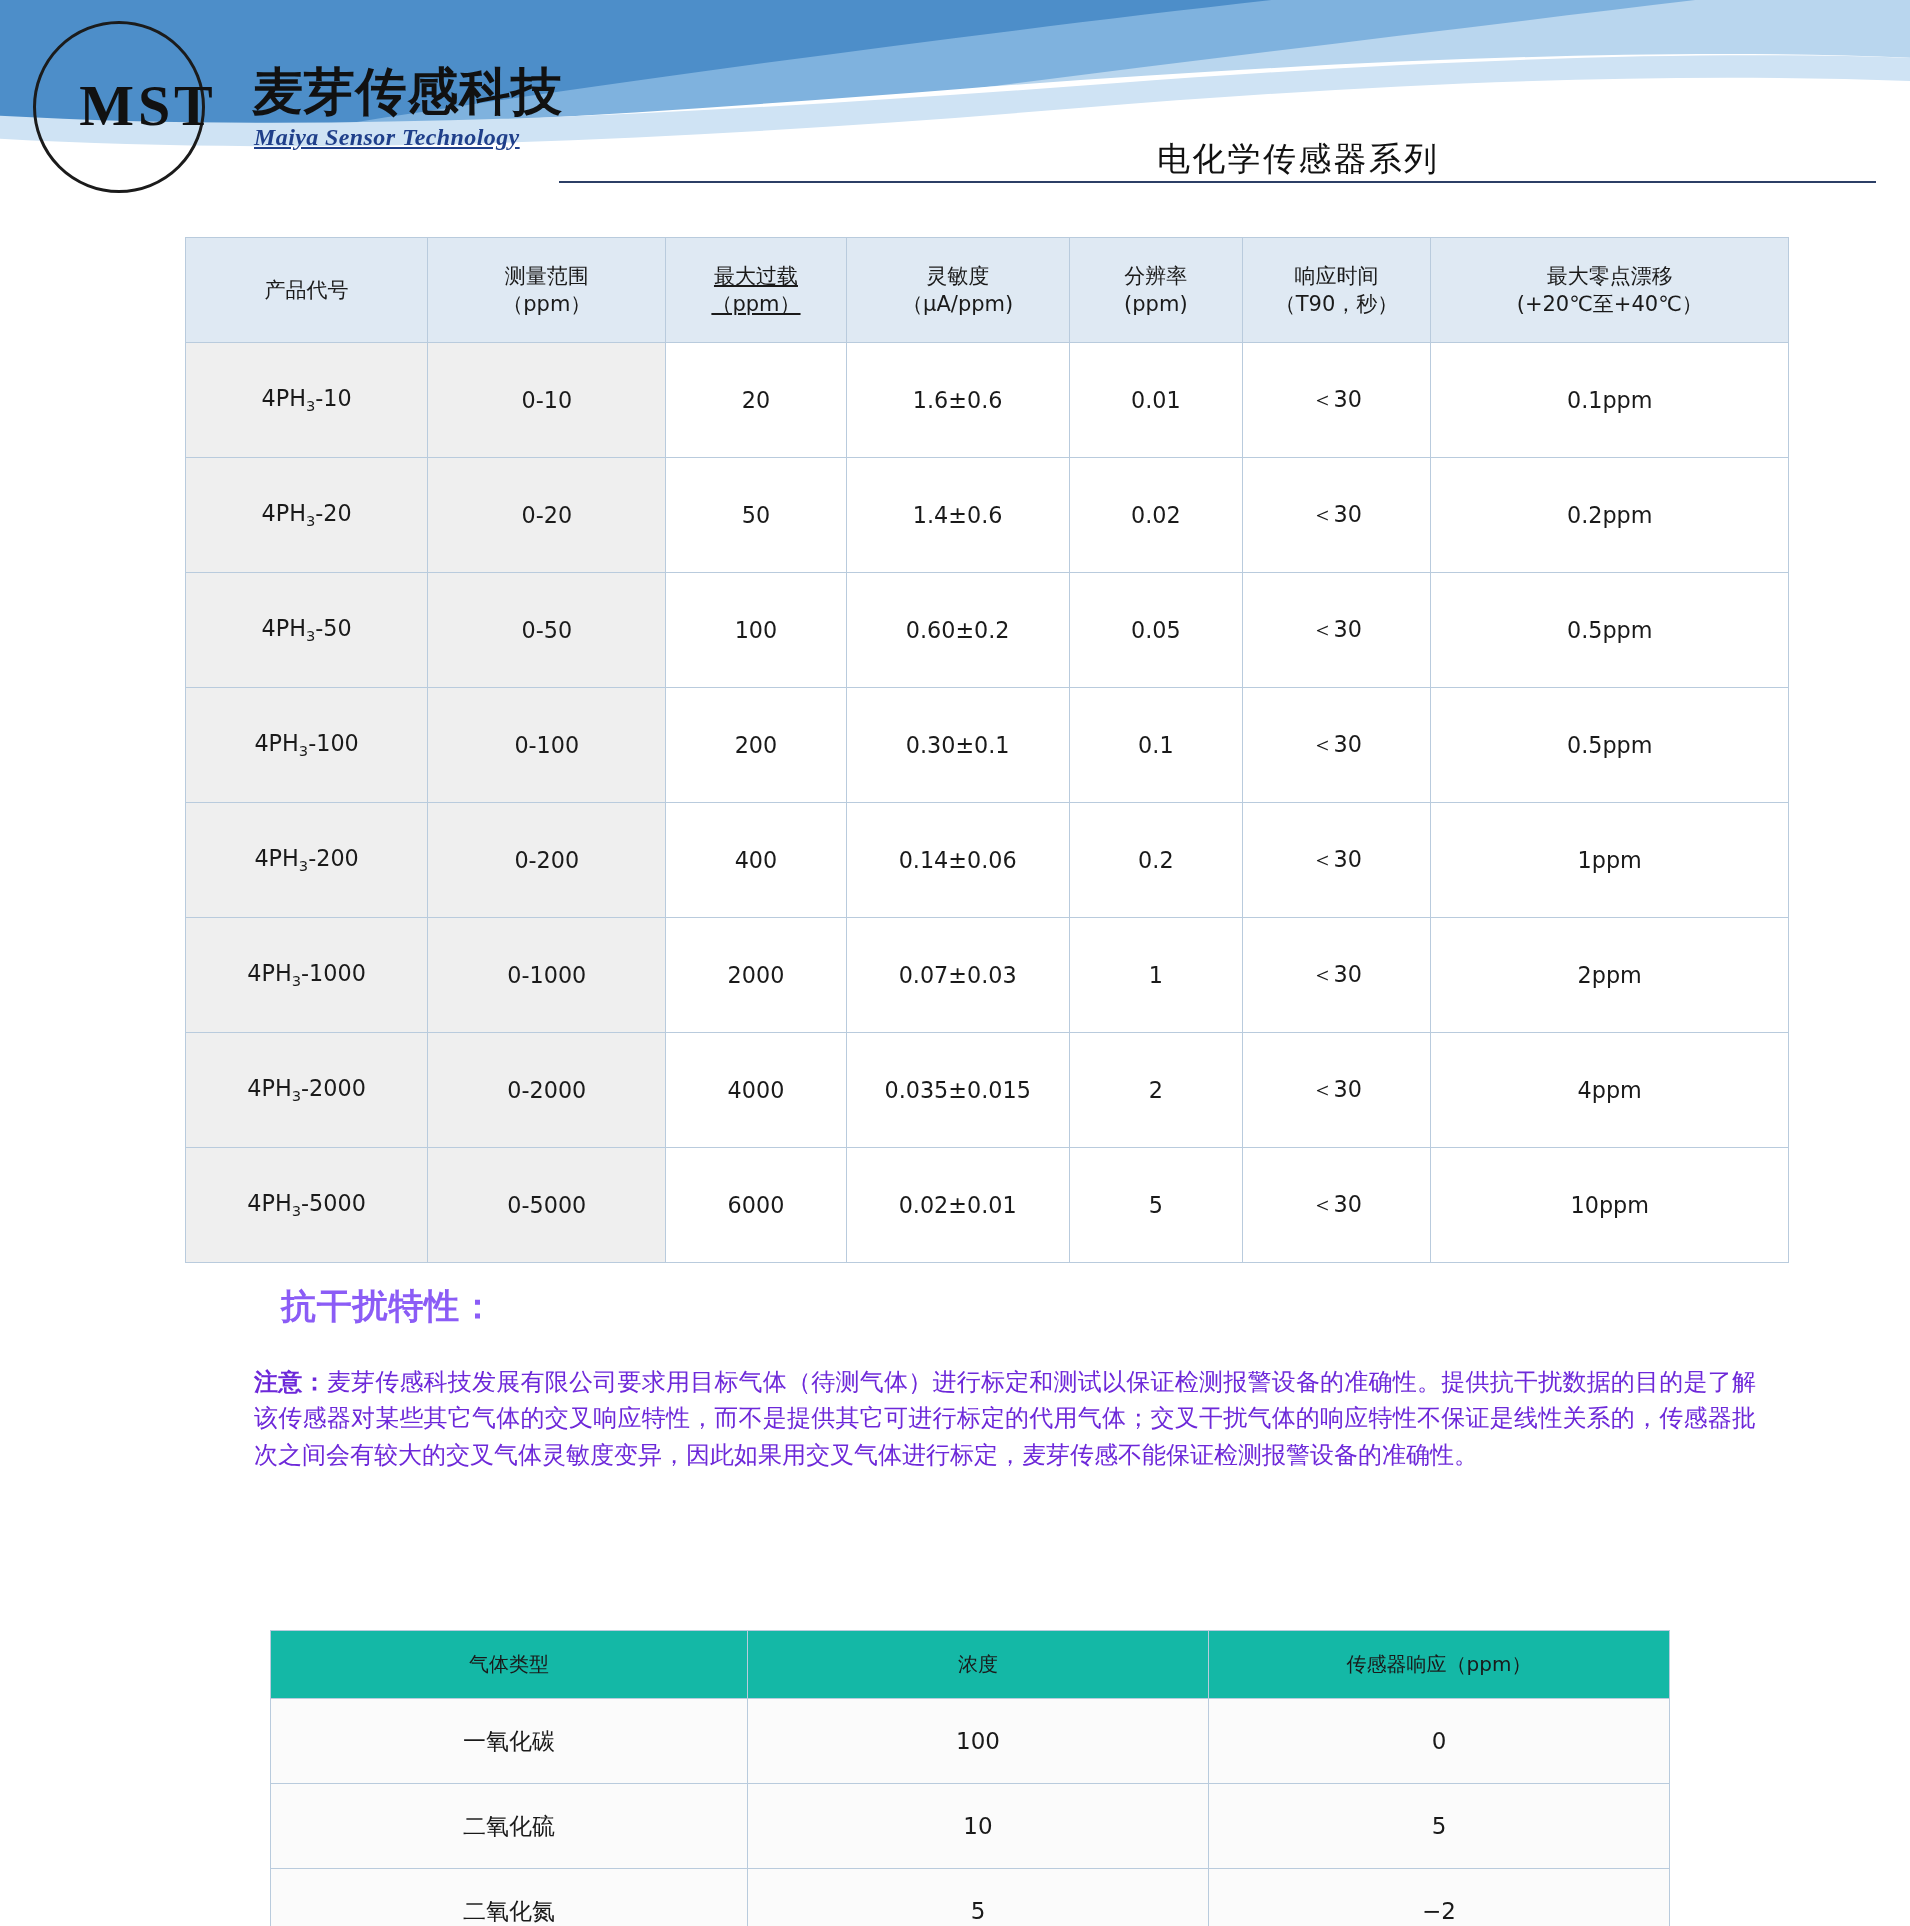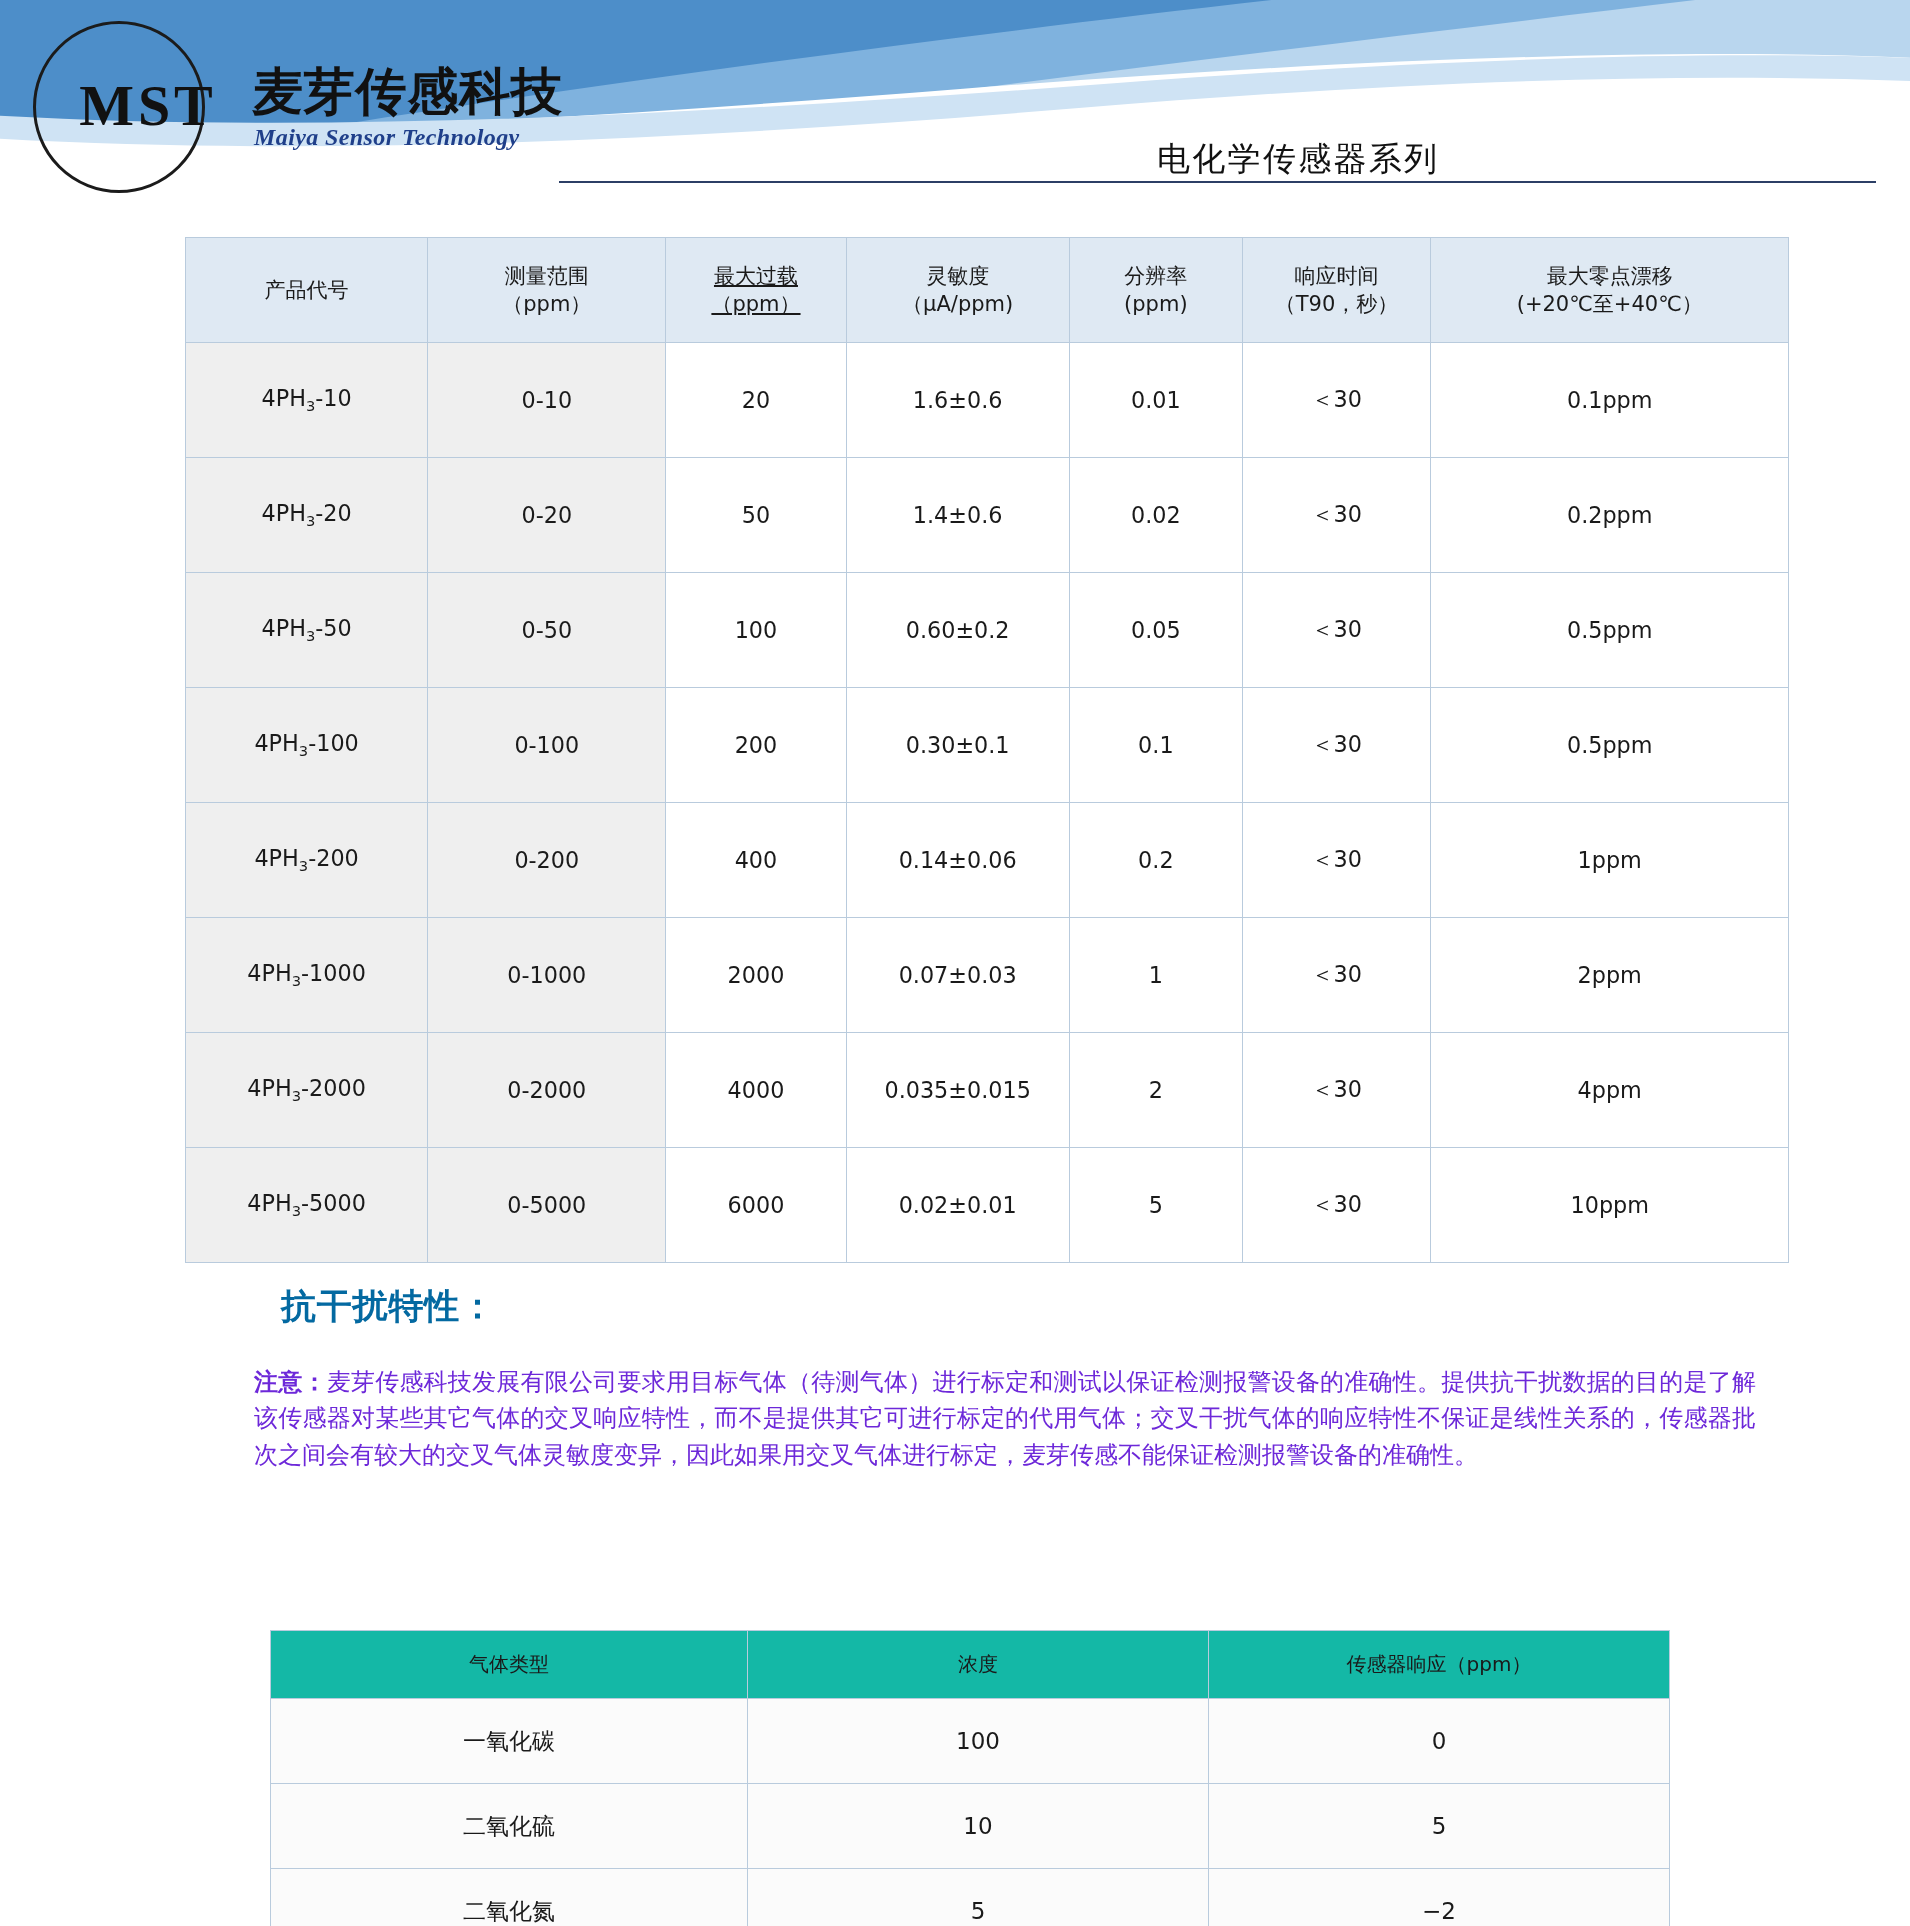--- a/index.html
+++ b/index.html
@@ -62,20 +62,21 @@
   }
   .logo-en {
     position: absolute;
     left: 233px; top: 112px;
     font-family: "Liberation Serif", serif;
     font-weight: bold;
     font-style: italic;
     font-size: 24px;
     color: #1f3f8a;
     letter-spacing: 0.4px;
+    text-decoration: underline;
   }
 
   .header-title {
     position: absolute;
     left: 1157px; top: 137px;
     font-family: "DejaVu Sans", sans-serif;
     font-size: 33px;
     color: #111111;
     letter-spacing: 2.3px;
     white-space: nowrap;
@@ -132,21 +133,21 @@
   .spec-table thead th:nth-child(7) { width: 351px; margin-top: 11px; }
   sub { font-size: 0.66em; }
 
   
   .section-heading {
     position: absolute;
     left: 281px; top: 1283px;
     font-family: "DejaVu Sans", sans-serif;
     font-weight: bold;
     font-size: 35px;
-    color: #0369a1;
+    color: #8b5cf6;
     letter-spacing: 0.8px;
   }
 
   .note-block {
     position: absolute;
     left: 254px; top: 1364px;
     width: 1502px;
     font-family: "DejaVu Sans", sans-serif;
     font-size: 24px;
     line-height: 1.52;

